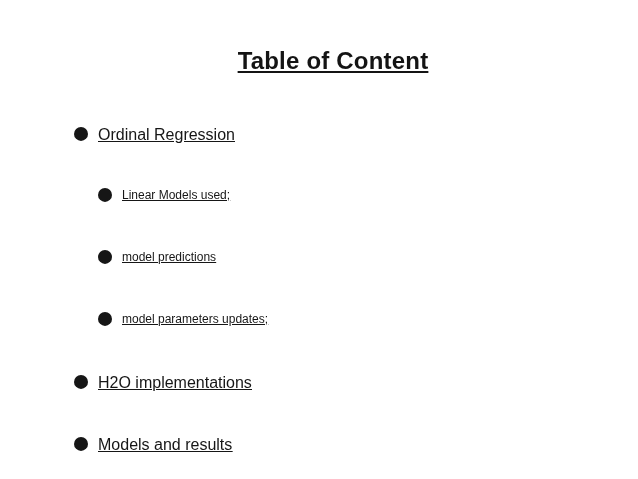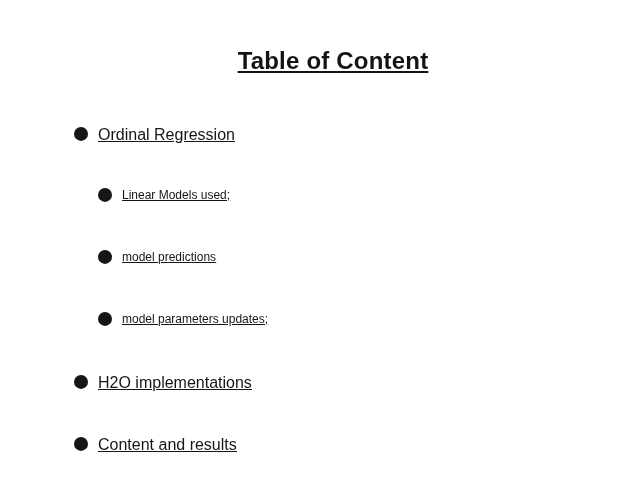--- a/index.html
+++ b/index.html
@@ -106,18 +106,18 @@
       <span>model parameters updates;</span>
     </li>
 
     <li class="toc-item level-1">
       <span class="bullet"></span>
       <span>H2O implementations</span>
     </li>
 
     <li class="toc-item level-1">
       <span class="bullet"></span>
-      <span>Content and results</span>
+      <span>Models and results</span>
     </li>
 
   </ul>
 
 </div>
 
 </body></html>

